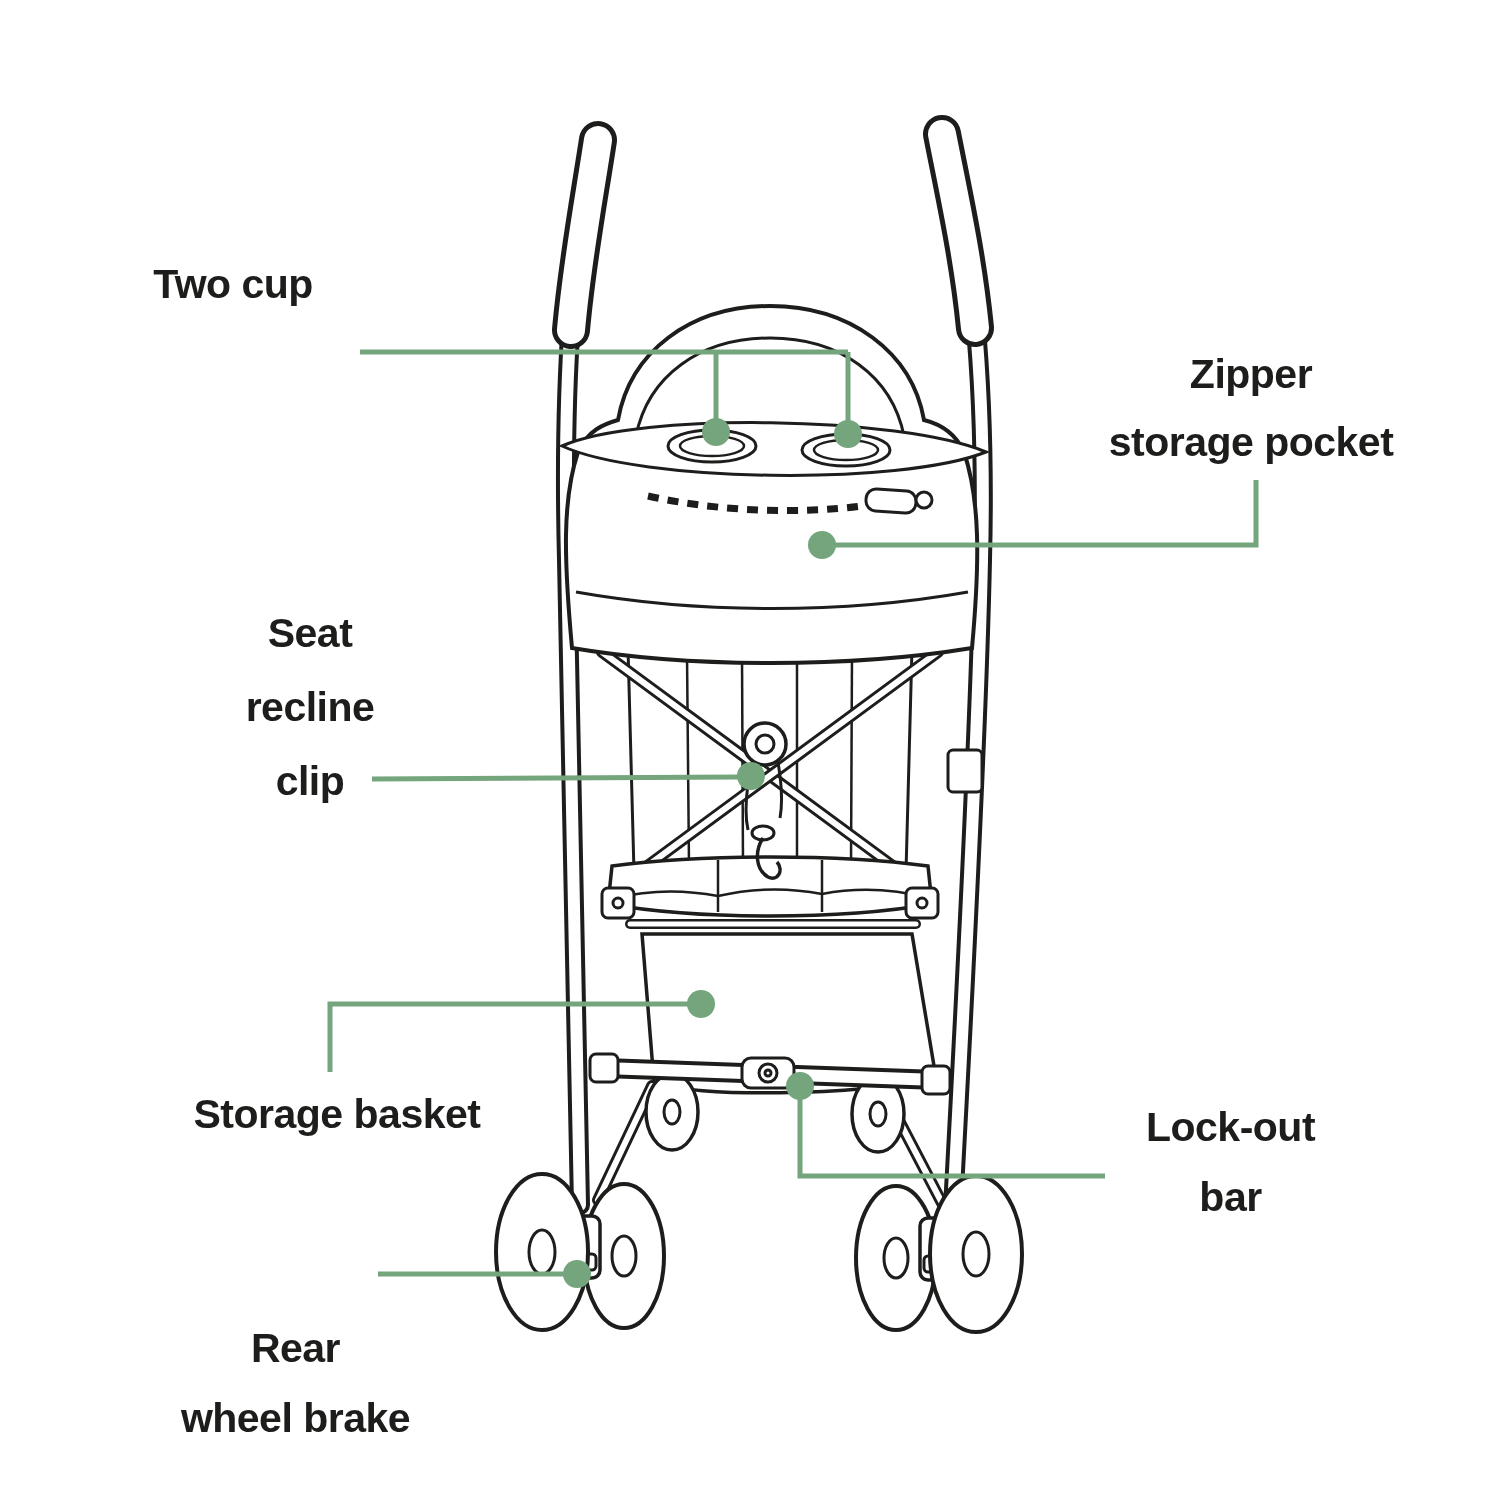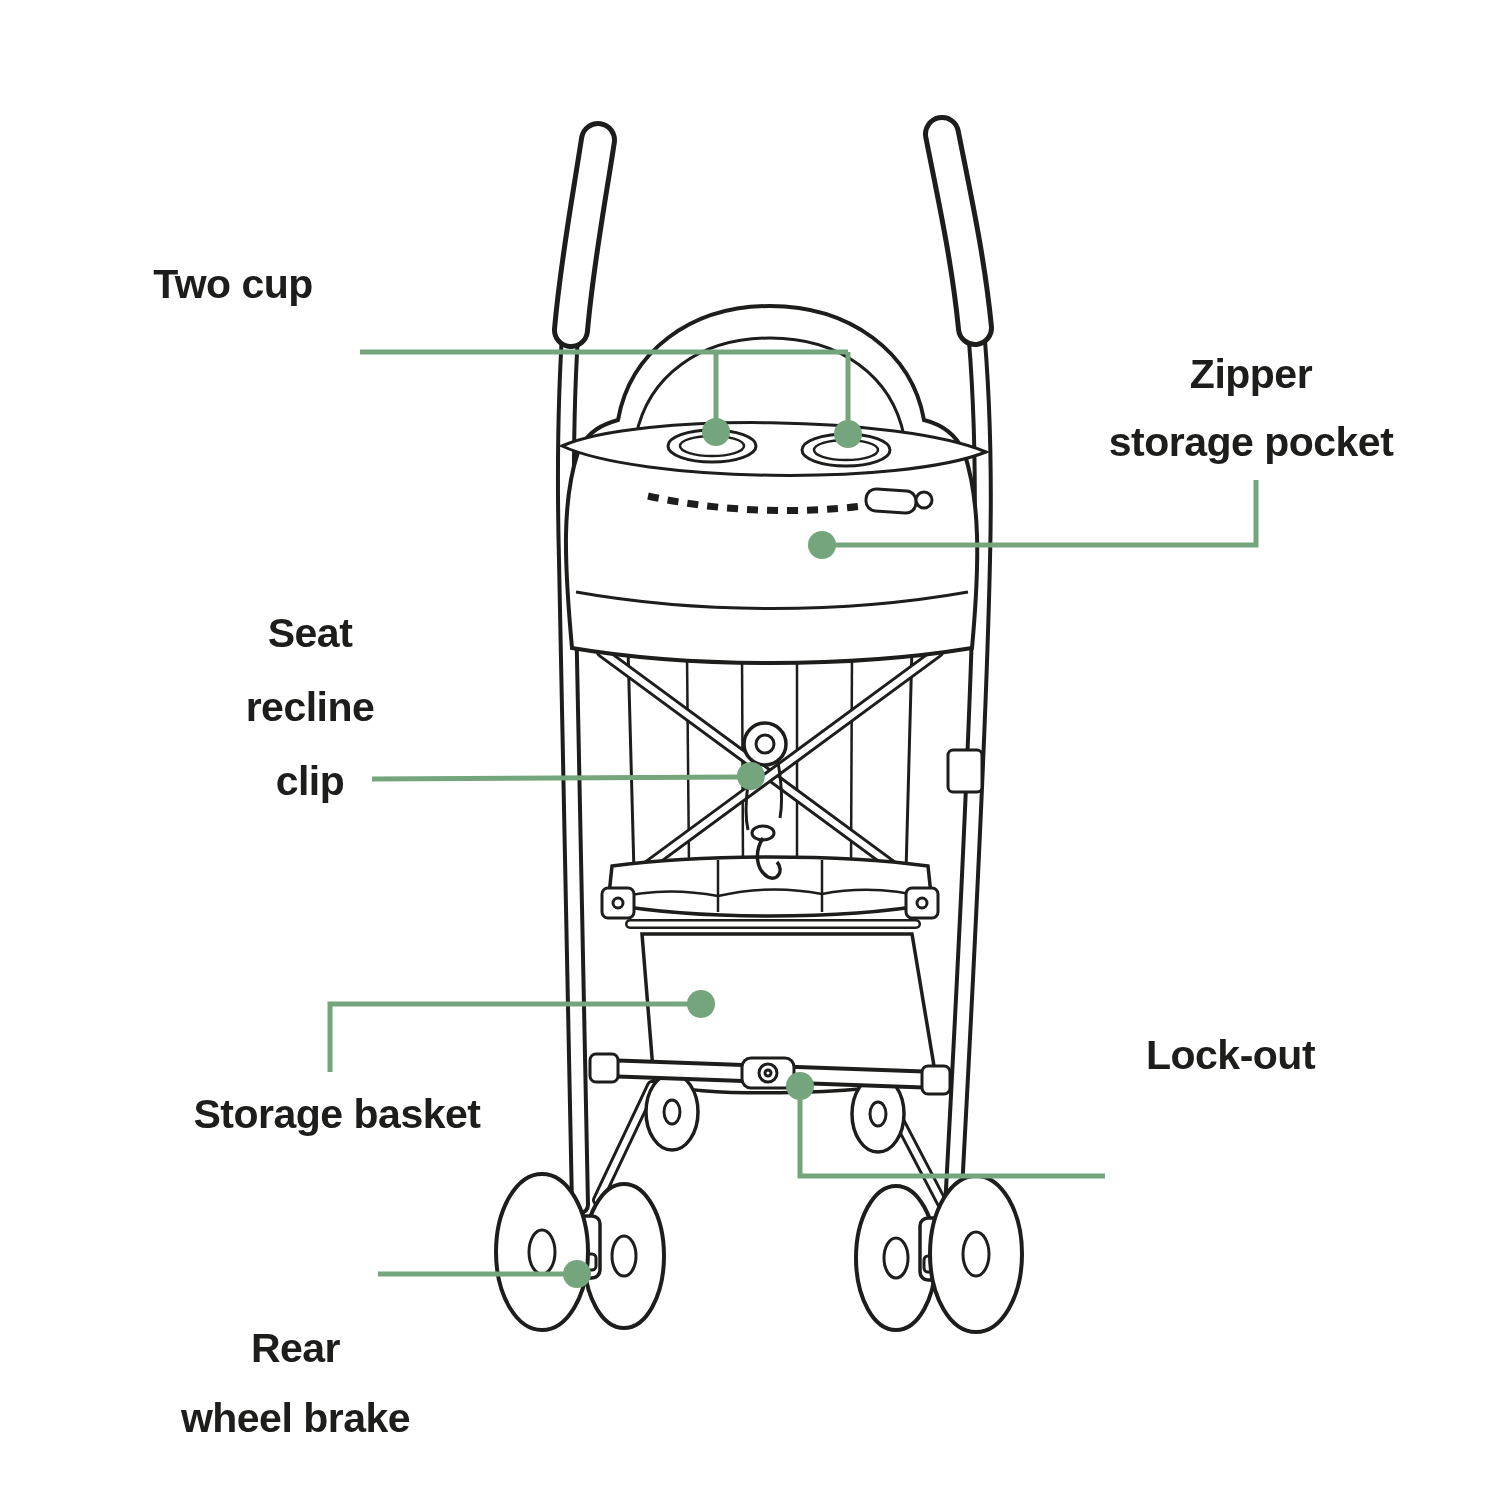--- a/index.html
+++ b/index.html
@@ -223,22 +223,23 @@
 
   <div class="callout-label" style="left:1052px; top:340px; width:398px;">
     <span>Zipper</span>
     <span>storage pocket</span>
   </div>
 
   <div class="callout-label" style="left:136px; top:1080px; width:402px;">
     <span>Storage basket</span>
   </div>
 
-  <div class="callout-label" style="left:1108px; top:1020px; width:245px; line-height:70px;">
+  <div class="callout-label" style="left:1108px; top:1092px; width:245px; line-height:70px;">
     <span>Lock-out</span>
+    <span>bar</span>
   </div>
 
   <div class="callout-label" style="left:128px; top:1313px; width:335px; line-height:70px;">
     <span>Rear</span>
     <span>wheel brake</span>
   </div>
 
 </div>
 
 </body></html>

